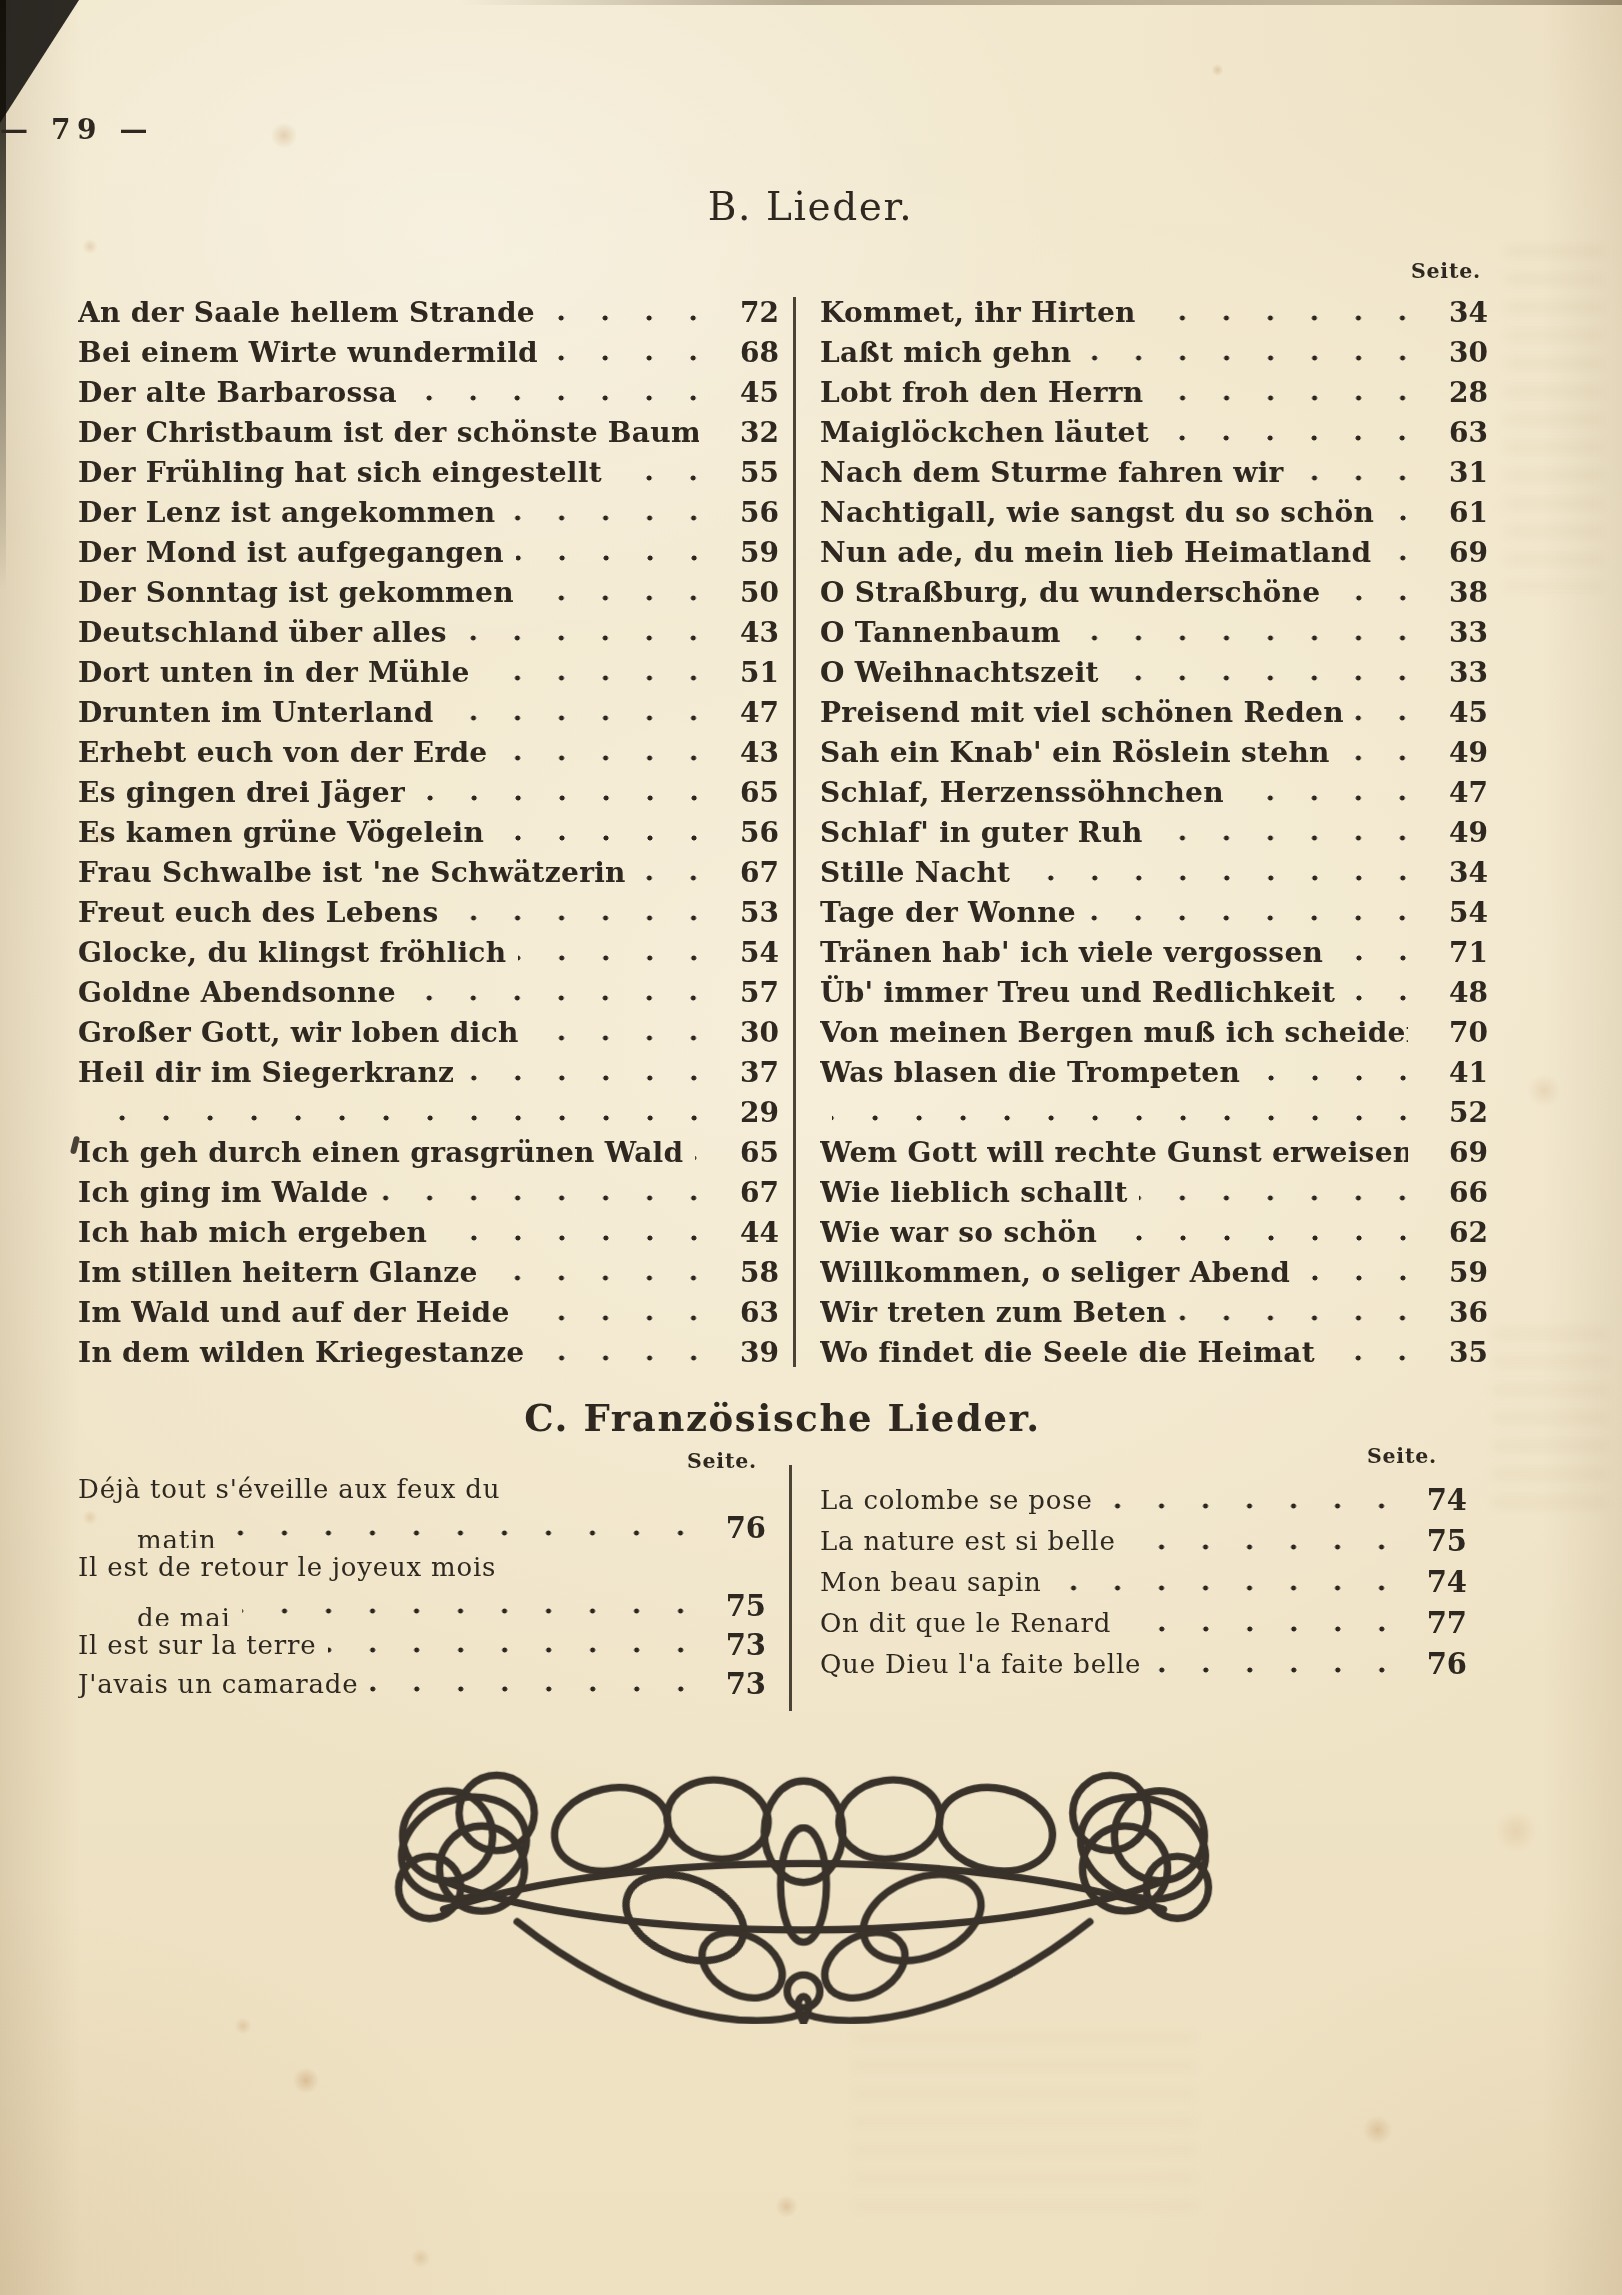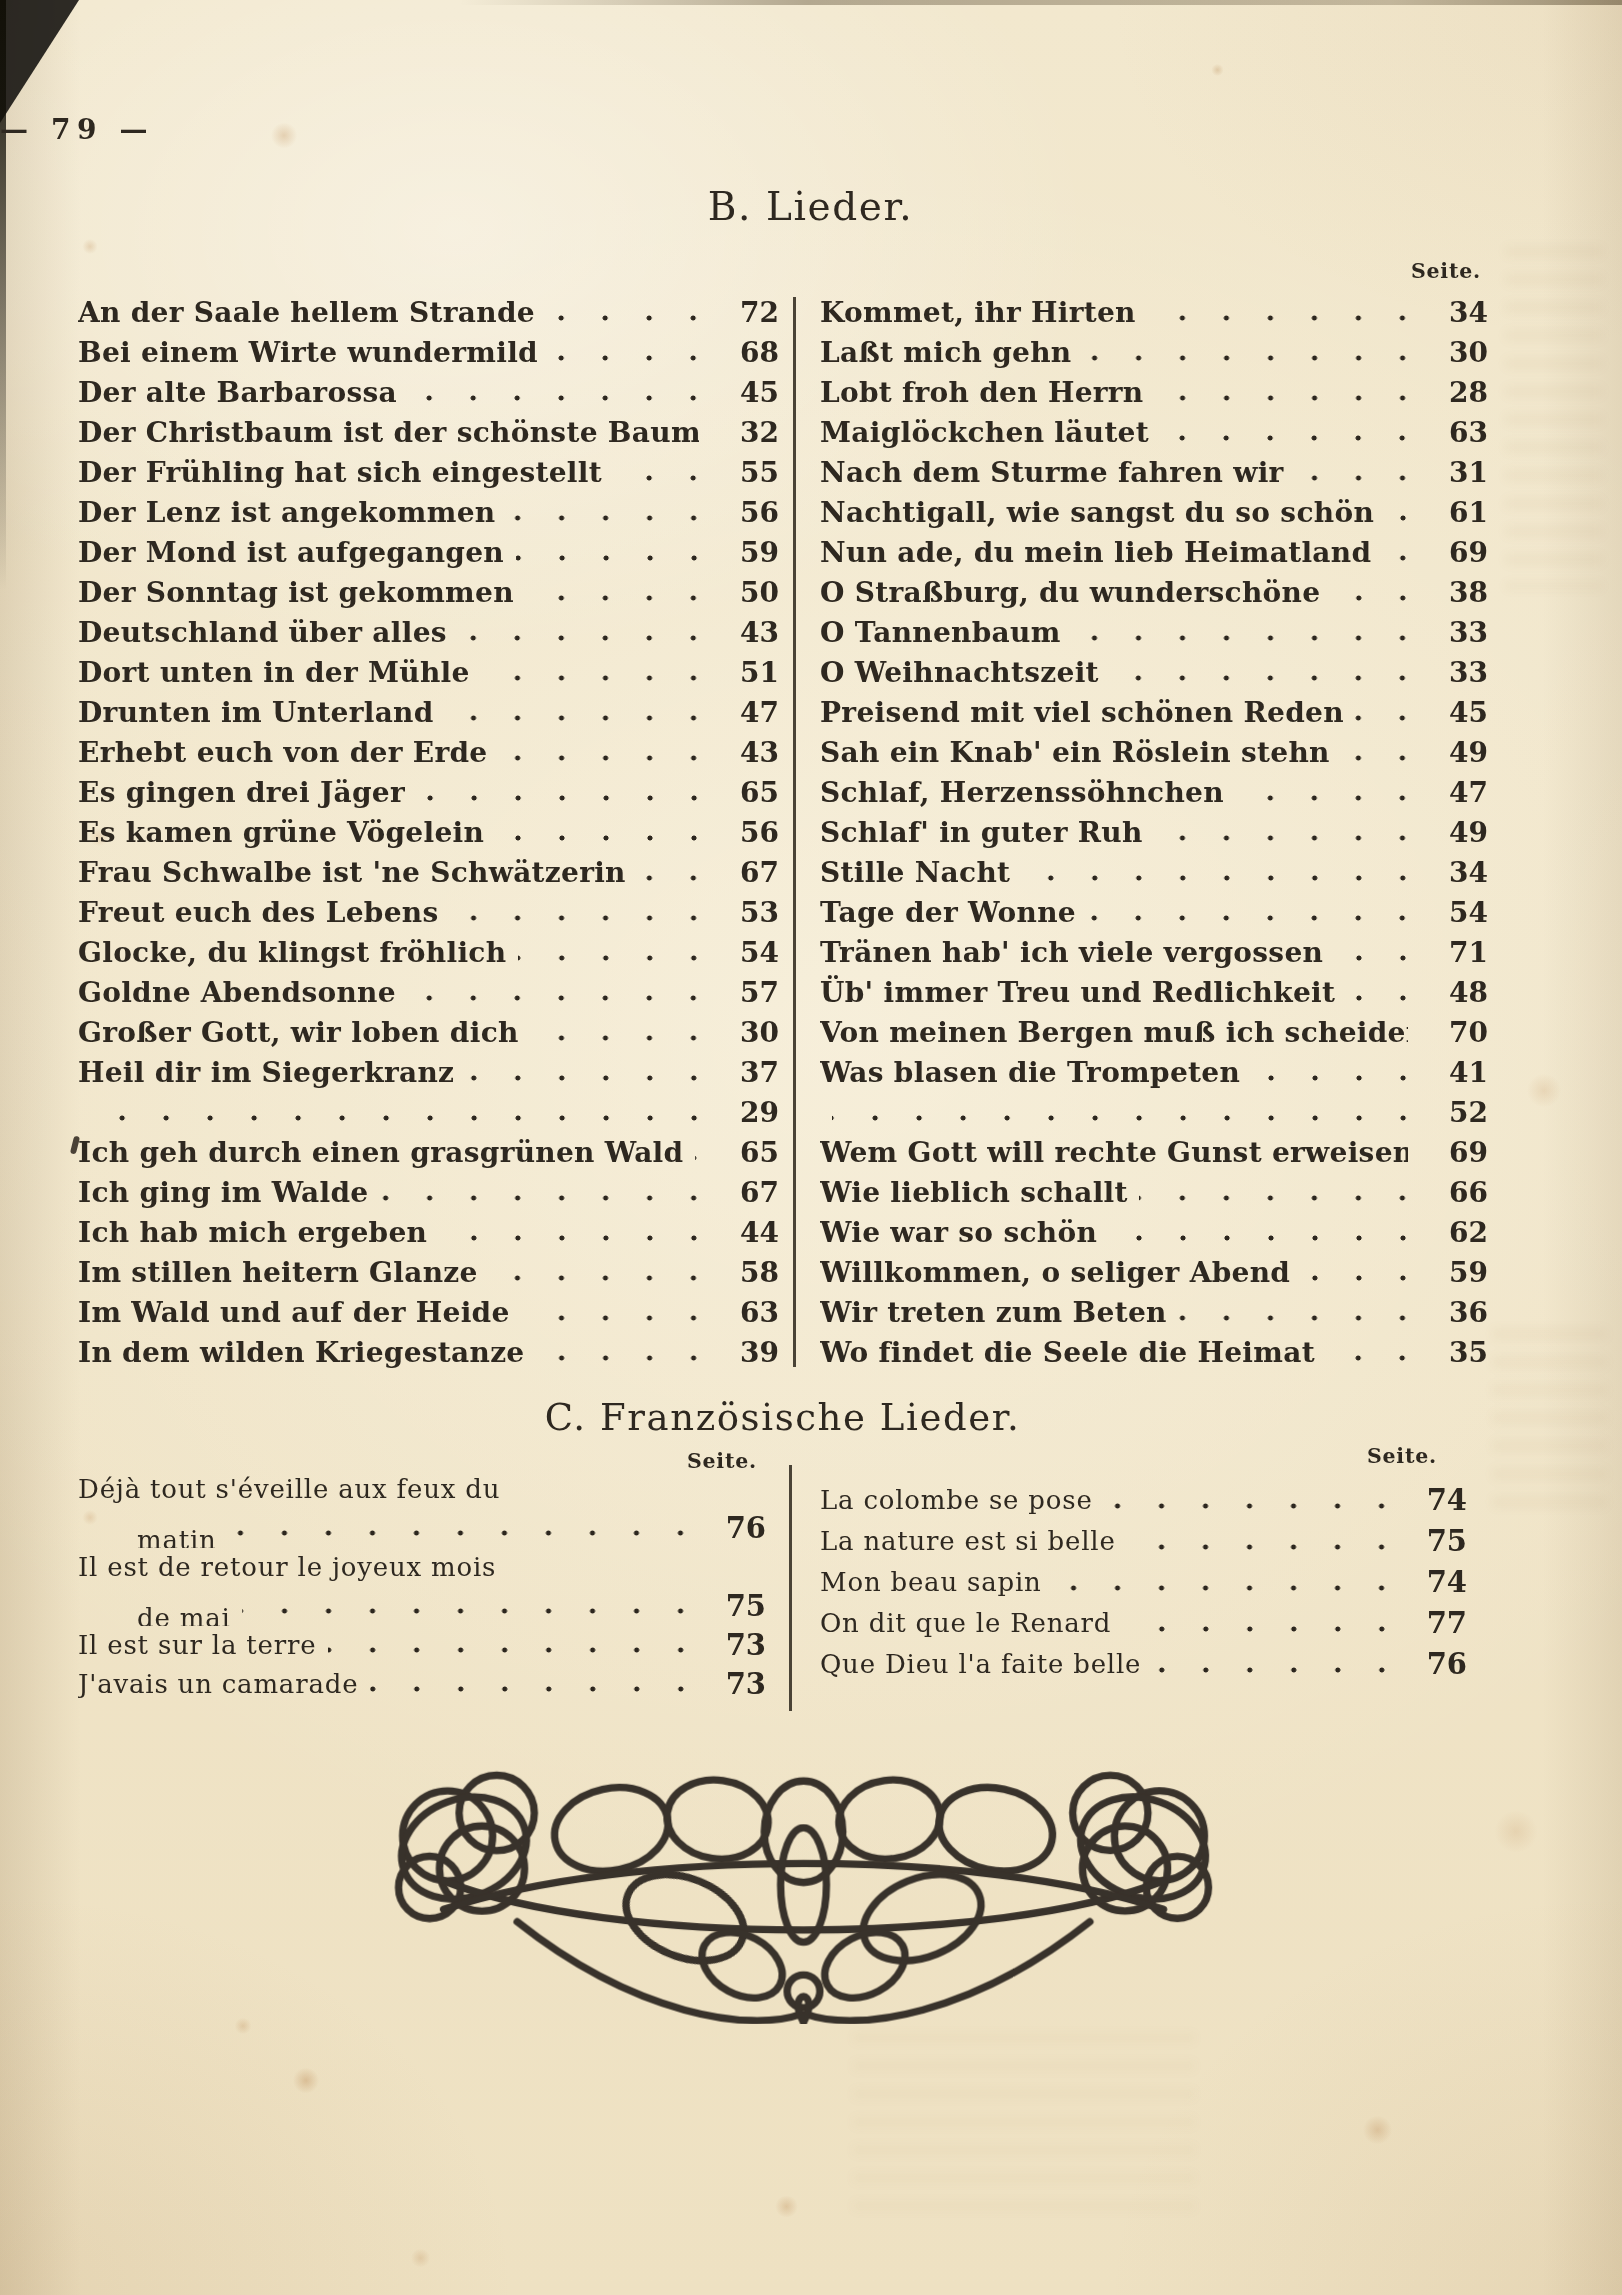--- a/index.html
+++ b/index.html
@@ -50,21 +50,21 @@
   .row{display:flex;height:40px;line-height:40px;white-space:nowrap;}
   .row .title{flex:0 1 auto;min-width:0;overflow:hidden;font-size:28px;font-weight:700;letter-spacing:0.3px;}
   .row .leaders{flex:1 0 6.6px;margin:0 9.8px 0 11.5px;
     background-image:radial-gradient(circle, #2c261e 2.2px, rgba(0,0,0,0) 2.9px);
     background-size:44px 8.2px;background-repeat:repeat-x;
     background-position:right 1.6px bottom 10.7px;}
   .row .pagenum{flex:0 0 52px;text-align:right;font-size:28px;font-weight:700;}
   .row.wrap .title{padding-left:59px;margin-top:12px;}
 
   .c-heading{position:absolute;left:0;top:1396px;width:1565px;text-align:center;
-    font-size:37px;font-weight:400;letter-spacing:1.6px;}
+    font-size:37px;font-weight:700;letter-spacing:1.6px;}
   .c-seite-left{position:absolute;left:78px;top:1449px;width:679px;text-align:right;}
   .c-seite-right{position:absolute;left:820px;top:1444px;width:617px;text-align:right;}
   .col-c-left{left:78px;top:1470px;width:688px;}
   .col-c-right{left:820px;top:1480px;width:647px;}
   .section-c .row{height:39px;line-height:39px;}
   .section-c .row .title{font-weight:400;font-size:26px;letter-spacing:0.8px;}
   .section-c .row .pagenum{font-weight:700;font-size:29px;}
   .col-c-right .row{height:41px;line-height:41px;}
 
   .ornament{position:absolute;left:365px;top:1754px;width:877px;height:270px;}

